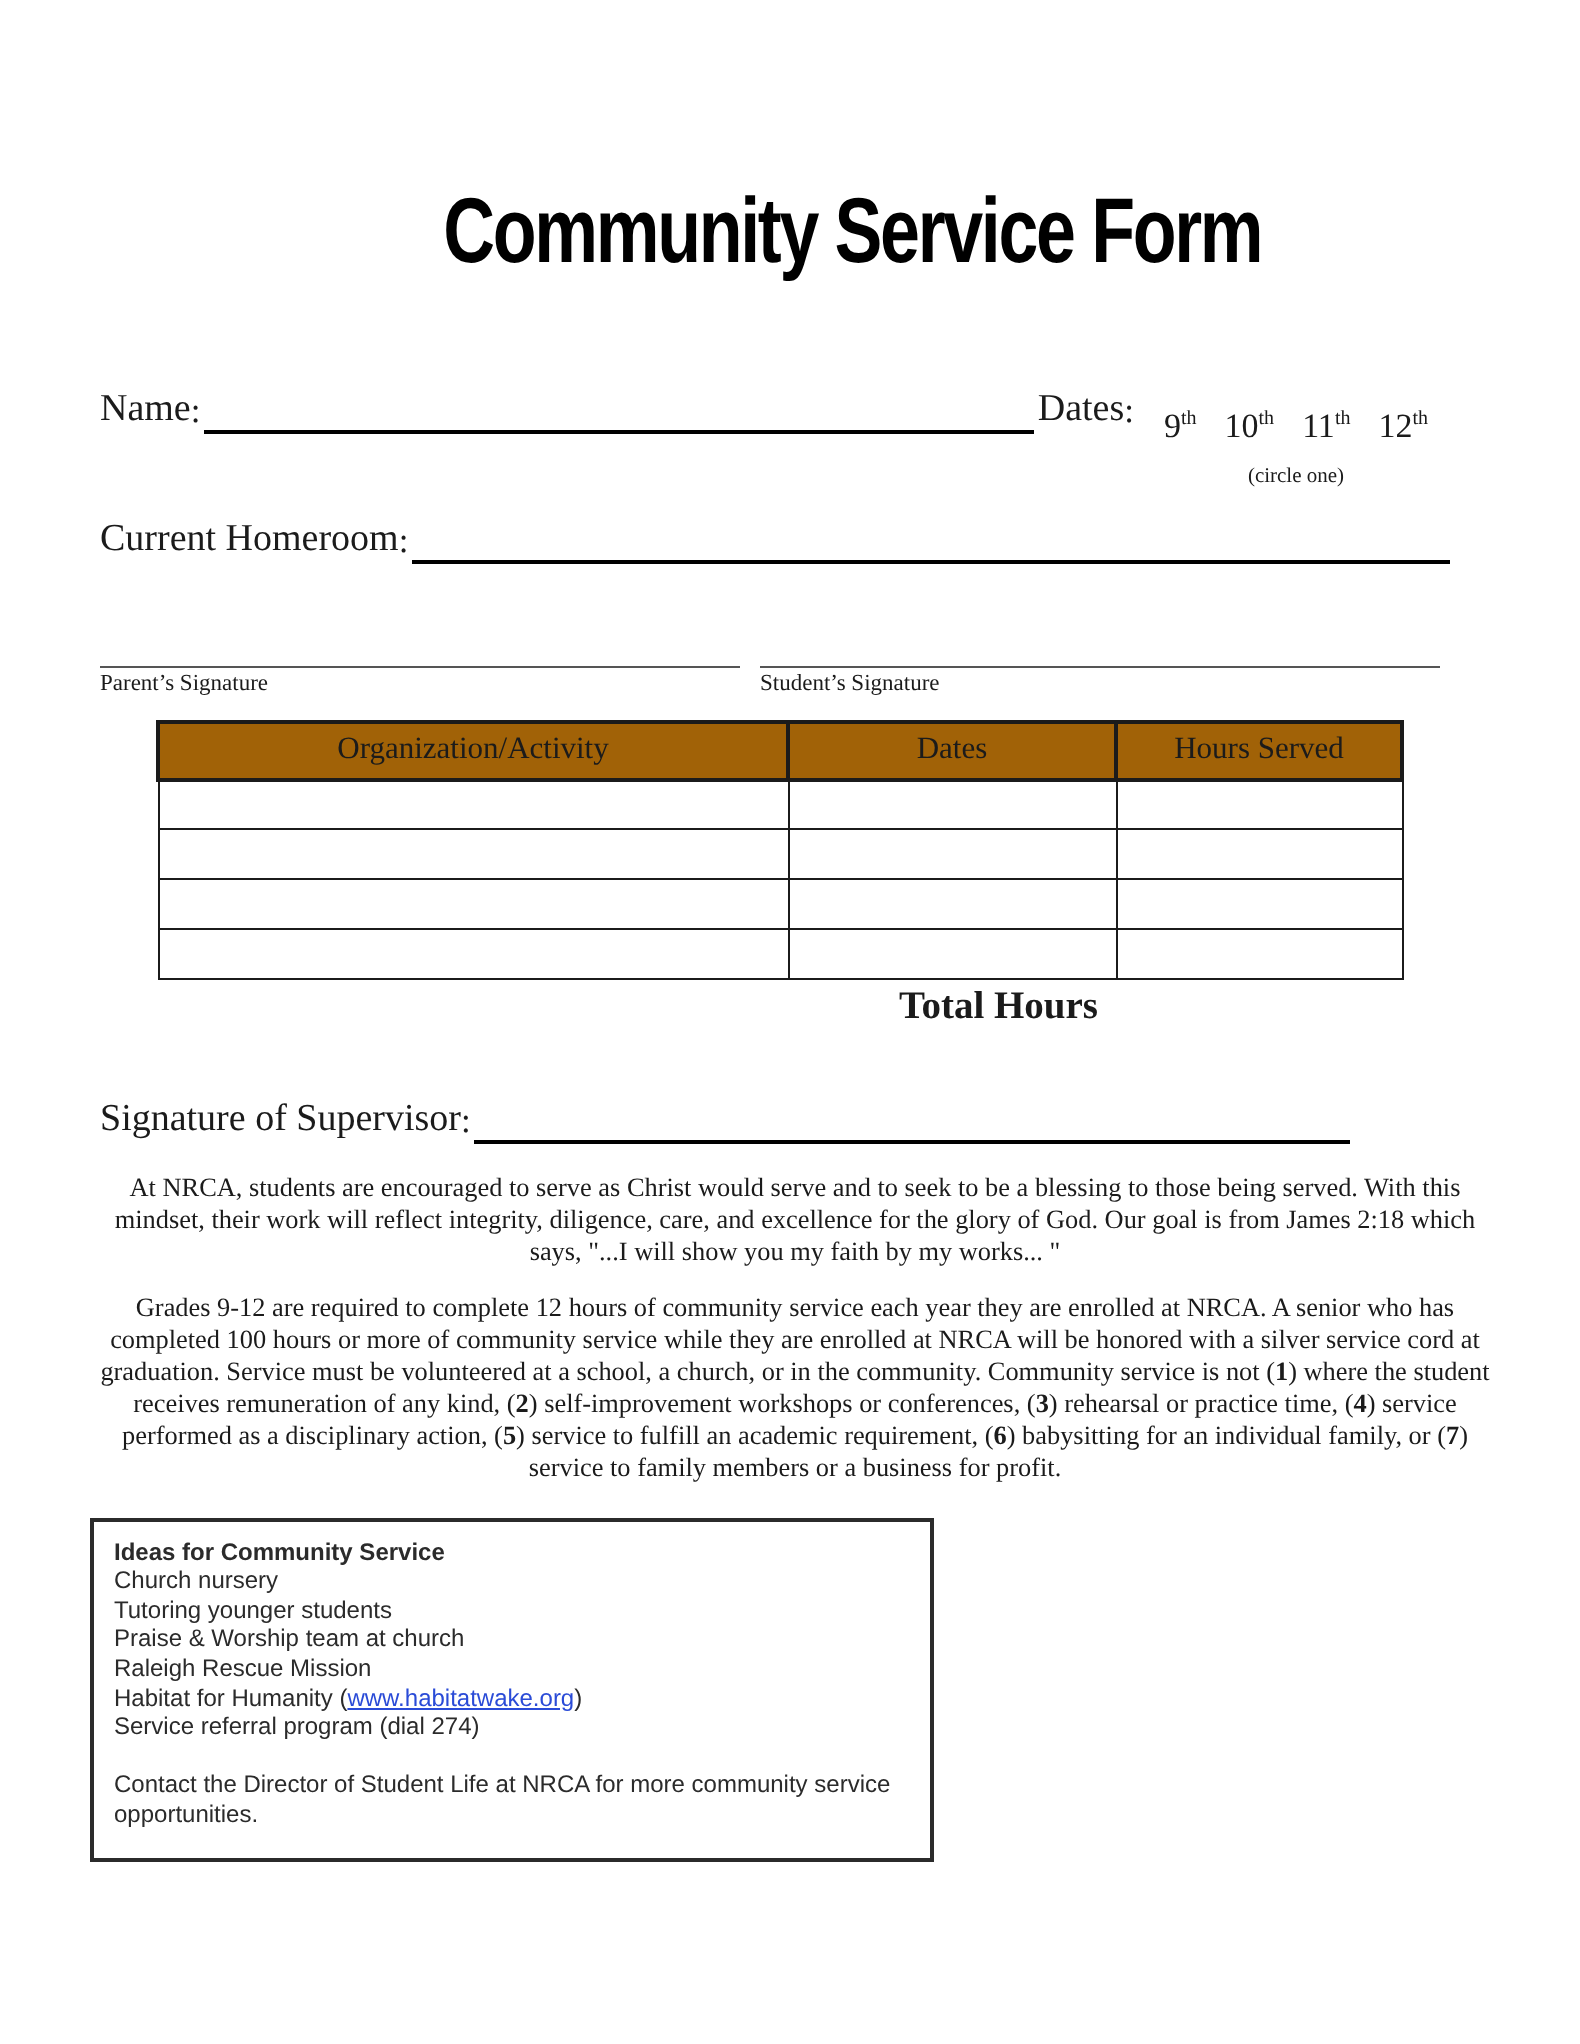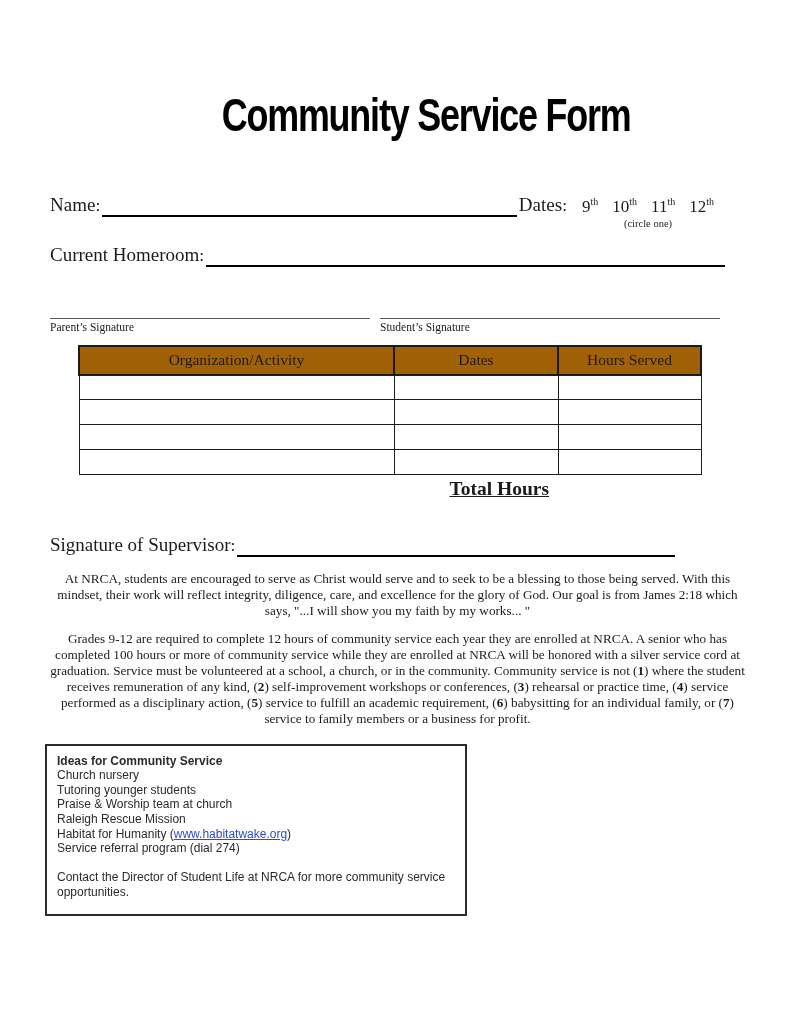--- a/index.html
+++ b/index.html
@@ -28,21 +28,21 @@
     white-space: nowrap;
   }
 
   
   .name-row { margin-top: 42px; display: flex; align-items: flex-start; }
   .label { font-weight: normal; font-size: 19px; line-height: 26px; white-space: nowrap; text-align: center; }
   .colon { font-weight: normal; font-size: 17.5px; line-height: 26px; }
   .fill-line { flex: 1; height: 25px; border-bottom: 2px solid #000; margin-left: 2px; }
   .grade-block { display: flex; margin-left: 2px; padding-right: 24px; }
   .grade-options { display: flex; flex-direction: column; align-items: center; margin-left: 8px; }
-  .grade-nums { display: flex; line-height: 20px; font-size: 17px; }
+  .grade-nums { display: flex; line-height: 36px; font-size: 17px; }
   .grade-option { margin: 0 7px; cursor: pointer; }
   .grade-option sup { font-size: 10px; }
   .circle-one { font-size: 10.5px; line-height: 13px; color: #1b1b1b; }
 
   
   .homeroom-row { margin-top: 12px; display: flex; align-items: flex-start; margin-right: 20px; }
 
   
   .sig-row { margin-top: 50px; display: flex; }
   .sig-block { border-top: 1px solid #555; padding-top: 2px; }
@@ -66,21 +66,21 @@
     font-size: 15.5px; font-weight: normal;
     height: 29px; text-align: center;
   }
   .service-table td {
     border: 1.5px solid #1b1b1b;
     height: 25px; font-size: 13px; padding: 0 4px;
   }
   .service-table tr.total-row td { border: none; }
   .service-table td.total-label {
     text-align: right; font-weight: bold; font-size: 19.5px;
-    padding-right: 9px; height: 29px; text-decoration: underline;
+    padding-right: 9px; height: 29px;
   }
   .service-table td.total-box { border: 2px solid #1b1b1b; }
 
   
   .supervisor-row { margin-top: 28px; display: flex; align-items: flex-start; margin-right: 70px; }
 
   
   .para { margin-top: 12px; font-size: 13.2px; line-height: 16px; text-align: center; }
   .para.first { margin-top: 13px; }
 

